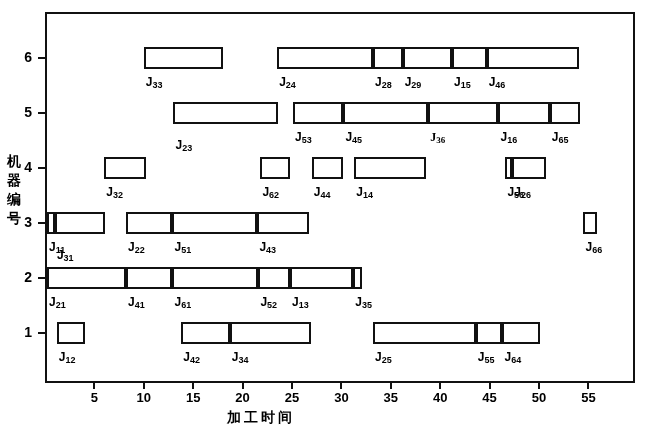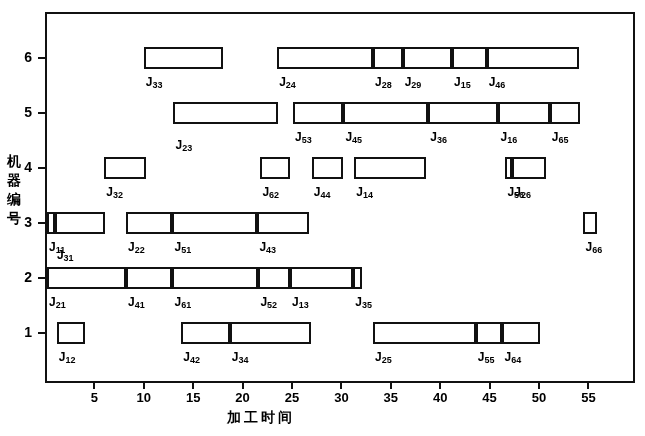--- a/index.html
+++ b/index.html
@@ -101,21 +101,21 @@
       <div class="bar-label" style="left: 454.056px; top: 72px;"><span>J</span><sub>15</sub></div>
       <div class="bar" style="left: 486.636px; top: 47px; width: 91.884px; margin-left: 0px;"></div>
       <div class="bar-label" style="left: 488.636px; top: 72px;"><span>J</span><sub>46</sub></div>
       <div class="bar" style="left: 173.44px; top: 102px; width: 104.728px; margin-left: 0px;"></div>
       <div class="bar-label" style="left: 175.44px; top: 135px;"><span>J</span><sub>23</sub></div>
       <div class="bar" style="left: 292.988px; top: 102px; width: 50.388px; margin-left: 0px;"></div>
       <div class="bar-label" style="left: 294.988px; top: 127px;"><span>J</span><sub>53</sub></div>
       <div class="bar" style="left: 343.376px; top: 102px; width: 84.968px; margin-left: 0px;"></div>
       <div class="bar-label" style="left: 345.376px; top: 127px;"><span>J</span><sub>45</sub></div>
       <div class="bar" style="left: 428.344px; top: 102px; width: 70.148px; margin-left: 0px;"></div>
-      <div class="bar-label" style="left: 430.344px; top: 127px;"><span>J</span><sub>36</sub></div>
+      <div class="bar-label" style="left: 430.344px; top: 127px; font-family: Liberation Serif, serif;"><span>J</span><sub>36</sub></div>
       <div class="bar" style="left: 498.492px; top: 102px; width: 51.376px; margin-left: 0px;"></div>
       <div class="bar-label" style="left: 500.492px; top: 127px;"><span>J</span><sub>16</sub></div>
       <div class="bar" style="left: 549.868px; top: 102px; width: 30.628px; margin-left: 0px;"></div>
       <div class="bar-label" style="left: 551.868px; top: 127px;"><span>J</span><sub>65</sub></div>
       <div class="bar" style="left: 104.28px; top: 157px; width: 41.496px; margin-left: 0px;"></div>
       <div class="bar-label" style="left: 106.28px; top: 182px;"><span>J</span><sub>32</sub></div>
       <div class="bar" style="left: 260.384px; top: 157px; width: 29.64px; margin-left: 0px;"></div>
       <div class="bar-label" style="left: 262.384px; top: 182px;"><span>J</span><sub>62</sub></div>
       <div class="bar" style="left: 311.76px; top: 157px; width: 31.616px; margin-left: 0px;"></div>
       <div class="bar-label" style="left: 313.76px; top: 182px;"><span>J</span><sub>44</sub></div>

